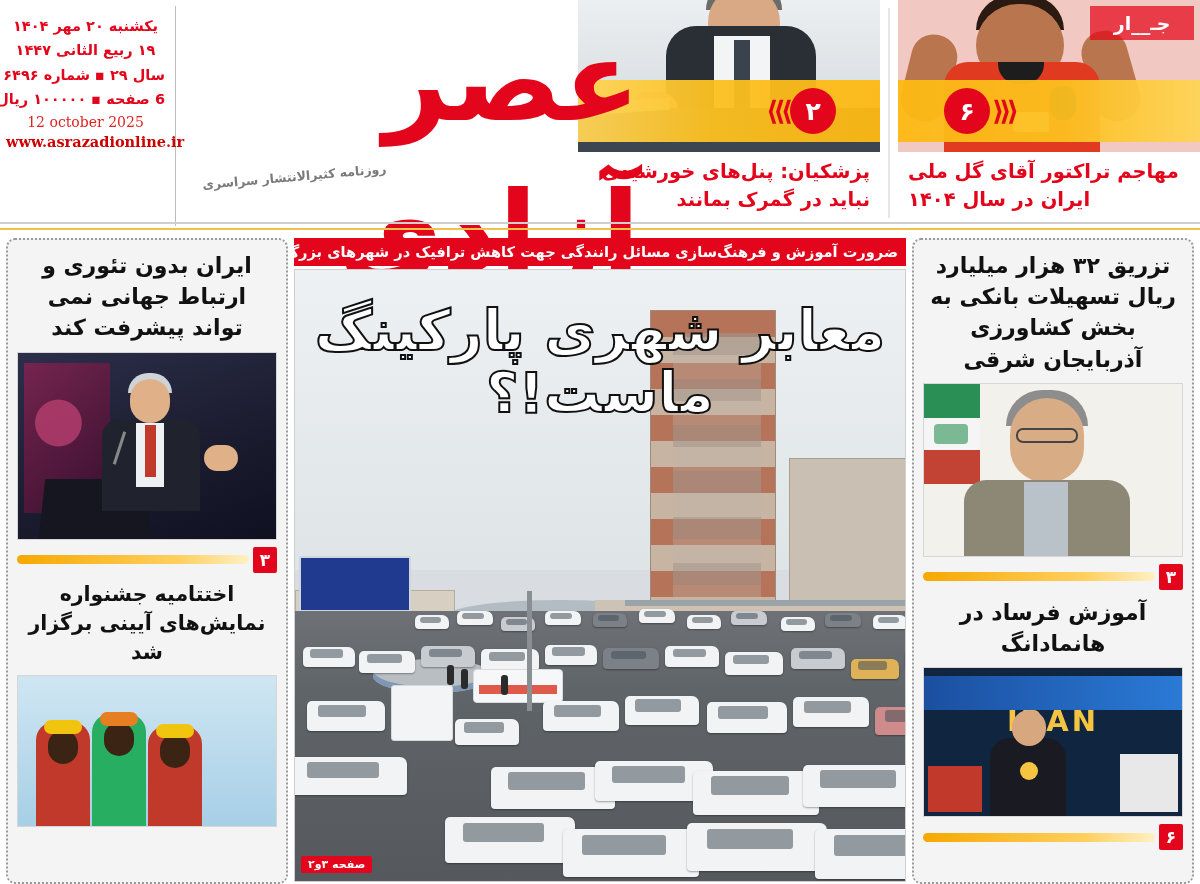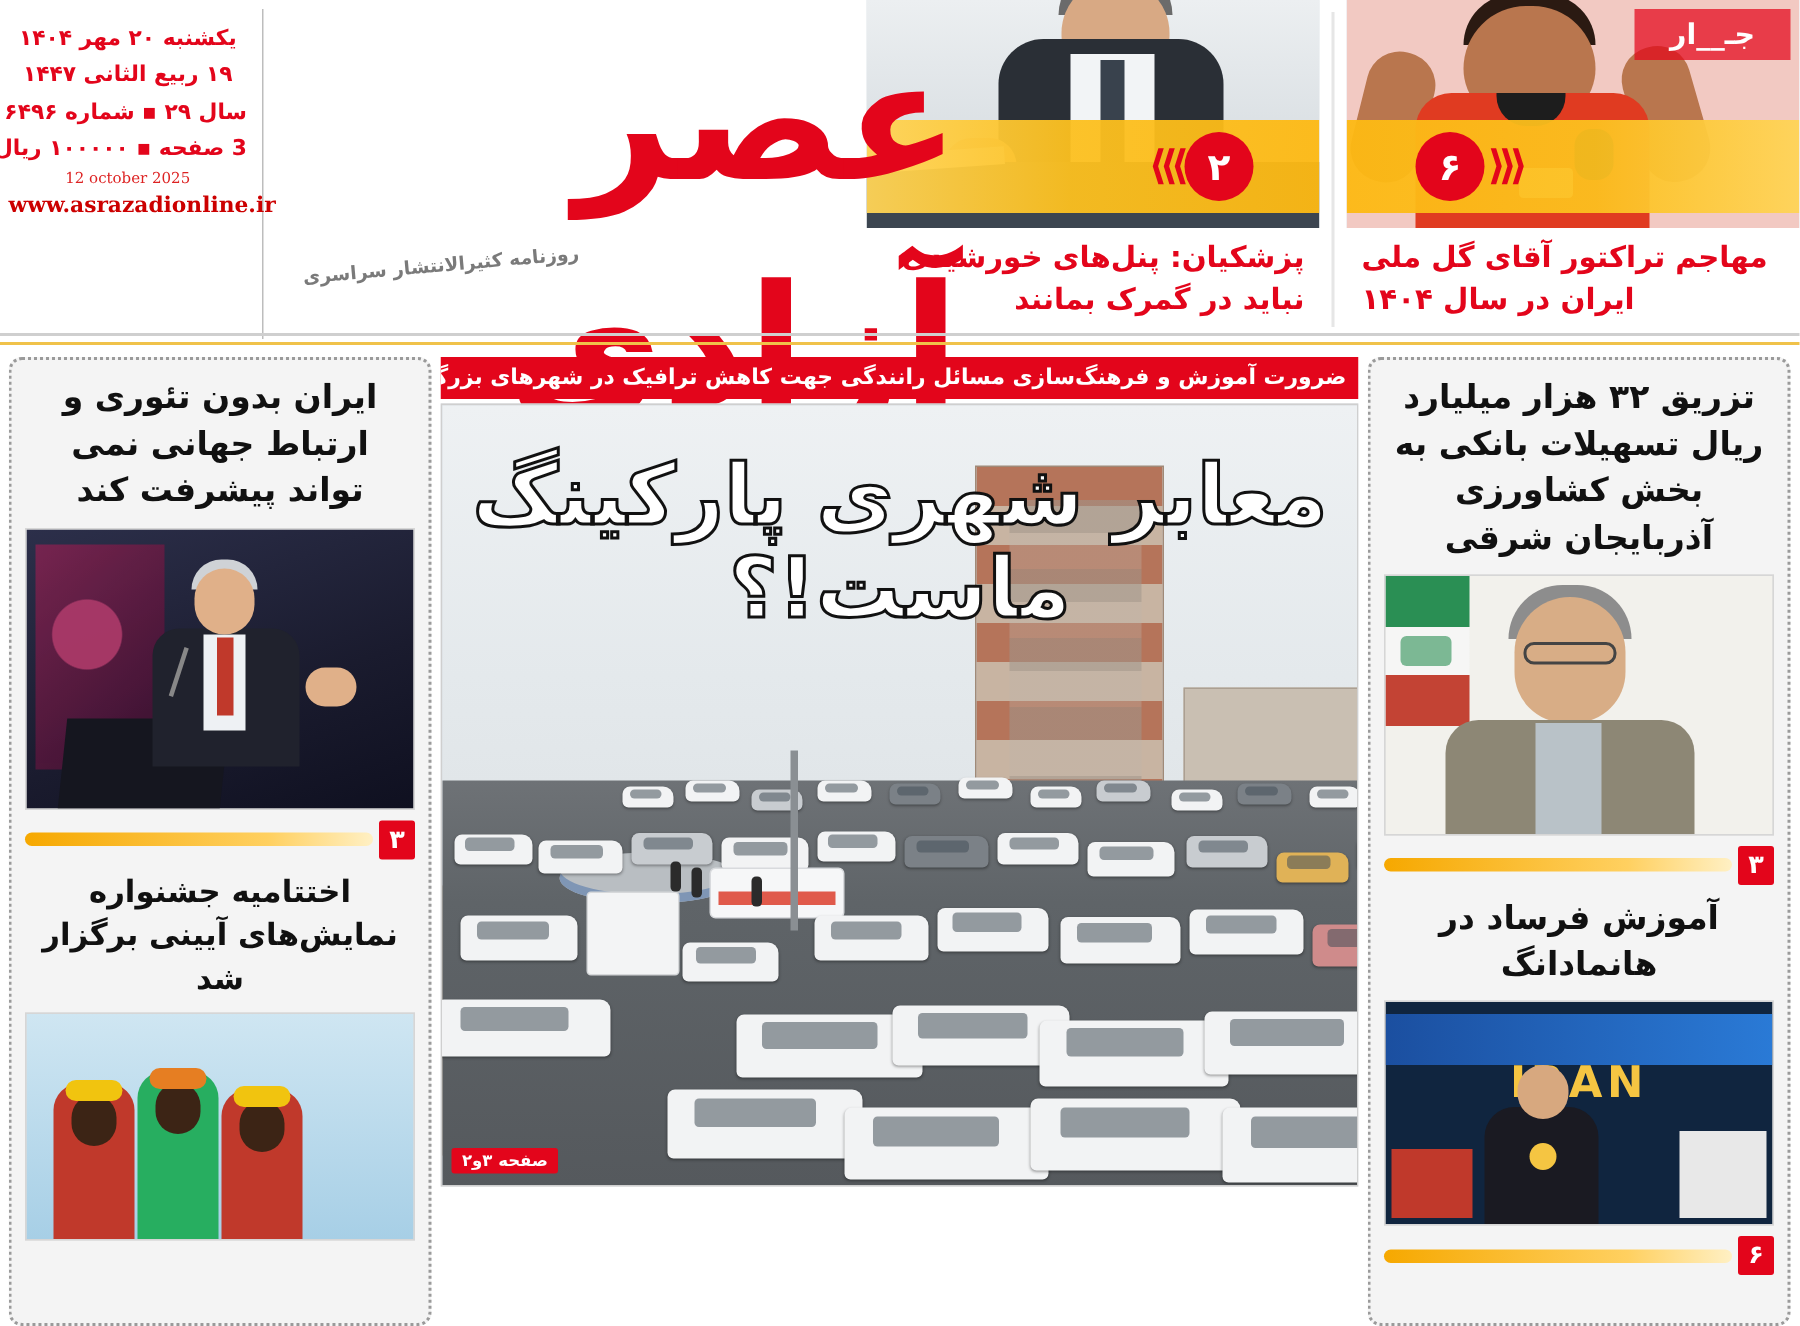--- a/index.html
+++ b/index.html
@@ -147,21 +147,21 @@
     margin: 8px auto 6px; width: 152px;
     background: #e3051b; color: #ffffff;
     padding: 6px 8px 8px;
     text-align: left;
     font-family: "DejaVu Serif", "Liberation Serif", serif;
     font-size: 22px; line-height: 1.16;
     direction: ltr;
   }
   .info-date-en {
     font-family: "DejaVu Serif", "Liberation Serif", serif;
-    font-size: 10px; color: #d22; direction: ltr;
+    font-size: 14px; color: #d22; direction: ltr;
     margin-top: 3px;
   }
   .info-url {
     font-family: "DejaVu Serif", "Liberation Serif", serif;
     font-size: 14.5px; color: #c00; direction: ltr;
     font-weight: bold; margin-top: 3px;
   }
 
   
   .watermark {
@@ -315,21 +315,21 @@
   .main-bar {
     position: relative;
     background: #e3051b; color: #ffffff;
     height: 28px; line-height: 28px;
     font-size: 14.6px; font-weight: bold;
     text-align: center; padding: 0 8px;
     white-space: nowrap; overflow: hidden;
   }
   .main-photo-wrap {
     position: relative; margin-top: 3px;
-    height: 522px; overflow: hidden;
+    height: 613px; overflow: hidden;
     border: 1px solid #cfcfcf;
     background: #d9dde1;
   }
   
   .sky { position:absolute; left:0; right:0; top:0; height:300px;
     background: linear-gradient(180deg,#eef1f3 0%, #e4e9ec 60%, #dfe4e7 100%); }
   .bldg { position:absolute; background:#cbb9a6; }
   .tower {
     position:absolute; left:355px; top:40px; width:126px; height:300px;
     background: repeating-linear-gradient(180deg,#b5745a 0 26px,#c8b4a2 26px 52px);
@@ -483,21 +483,21 @@
 
     <div class="logo-block">
       <div class="logo-ar">عصر آزادی</div>
       <div class="logo-sub">روزنامه کثیرالانتشار سراسری</div>
     </div>
 
     <div class="info-col">
       <div class="info-line">یکشنبه ۲۰ مهر ۱۴۰۴</div>
       <div class="info-line">۱۹ ربیع الثانی ۱۴۴۷</div>
       <div class="info-line">سال ۲۹ ▪ شماره ۶۴۹۶</div>
-      <div class="info-line">3 صفحه ▪ ۱۰۰۰۰۰ ریال</div>
+      <div class="info-line">6 صفحه ▪ ۱۰۰۰۰۰ ریال</div>
       <div class="info-date-en">12 october 2025</div>
       <div class="info-url">www.asrazadionline.ir</div>
     </div>
 
     <div class="rule-a"></div>
     <div class="rule-b"></div>
   </div>
 
   <div class="body-area">
 

